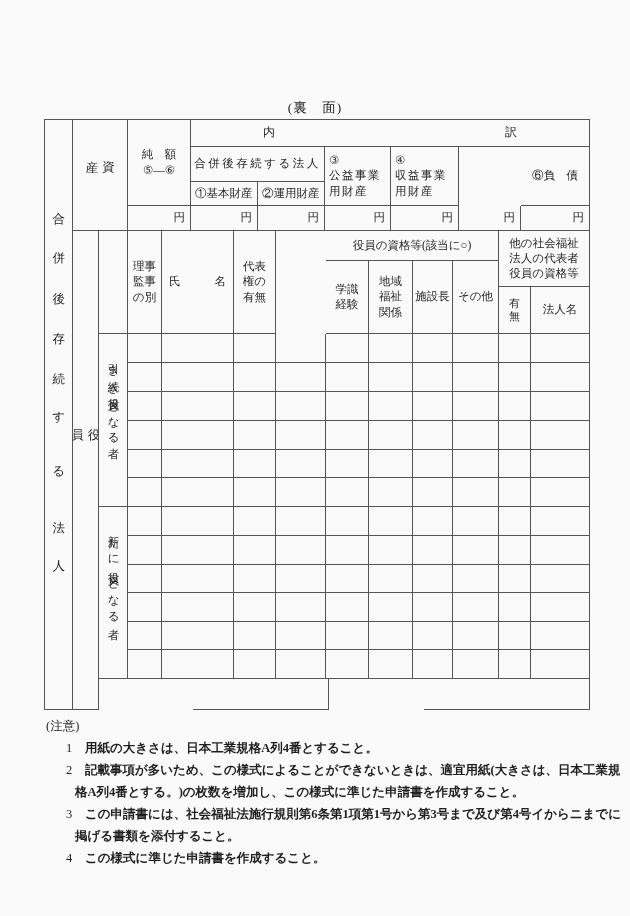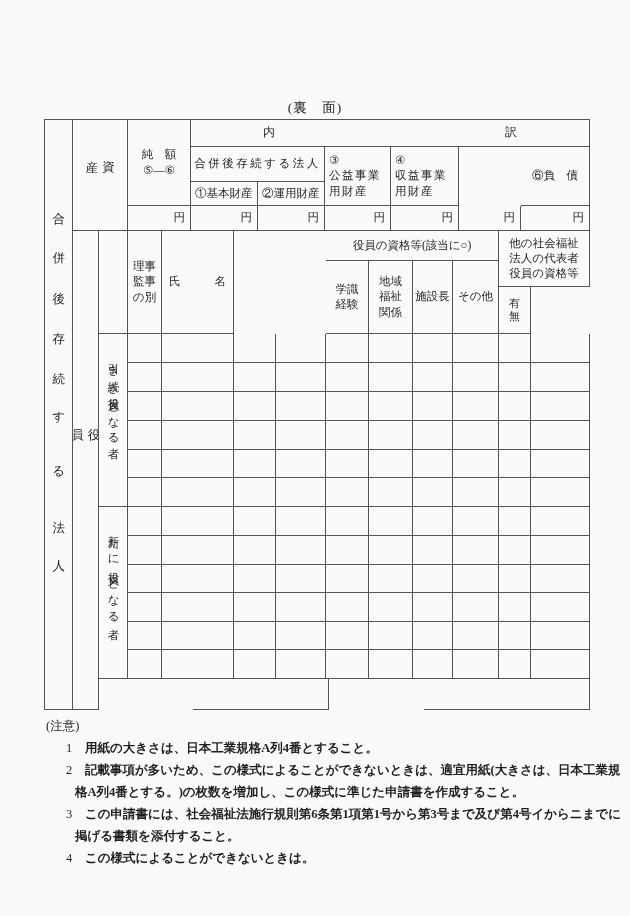--- a/index.html
+++ b/index.html
@@ -100,33 +100,37 @@
       <span class="v" style="font-size:12.5px;letter-spacing:217px;padding-top:114px">役員</span>
     </div>
     <div class="cell" style="left:54px;top:111px;width:29px;height:103px"></div>
     <div class="cell" style="left:83px;top:111px;width:34px;height:103px">理事
 監事
 の別</div>
     <div class="cell split" style="left:117px;top:111px;width:72px;height:103px;padding:0 7px">
       <span>氏</span>
       <span>名</span>
     </div>
+    <div class="cell" style="left:189px;top:111px;width:42px;height:103px">代表
+権の
+有無</div>
     <div class="cell" style="left:281px;top:111px;width:173px;height:30px">役員の資格等(該当に○)</div>
     <div class="cell" style="left:281px;top:141px;width:43px;height:73px">学識
 経験</div>
     <div class="cell" style="left:324px;top:141px;width:44px;height:73px">地域
 福祉
 関係</div>
     <div class="cell" style="left:368px;top:141px;width:40px;height:73px">施設長</div>
     <div class="cell" style="left:408px;top:141px;width:46px;height:73px">その他</div>
     <div class="cell" style="left:454px;top:111px;width:91px;height:56px">他の社会福祉
 法人の代表者
 役員の資格等</div>
     <div class="cell" style="left:454px;top:167px;width:32px;height:47px;font-size:11px;line-height:1.15">有
 無</div>
+    <div class="cell" style="left:486px;top:167px;width:59px;height:47px">法人名</div>
 
     <div class="cell vcell" style="left:54px;top:214px;width:29px;height:173px">
       <span class="v" style="font-size:11.5px;letter-spacing:2px;padding-top:21px">引き続き役員となる者</span>
     </div>
     <div class="cell vcell" style="left:54px;top:387px;width:29px;height:172px">
       <span class="v" style="font-size:11.5px;letter-spacing:3.5px;padding-top:19px">新たに役員となる者</span>
     </div>
 
     <div class="cell" style="left:148px;top:559px;width:136px;height:31px"></div>
     <div class="cell" style="left:379px;top:559px;width:166px;height:31px"></div>
@@ -266,17 +270,17 @@
       <span class="txt">記載事項が多いため、この様式によることができないときは、適宜用紙(大きさは、日本工業規
 格A列4番とする。)の枚数を増加し、この様式に準じた申請書を作成すること。</span>
     </div>
     <div class="note">
       <span class="num">3</span>
       <span class="txt">この申請書には、社会福祉法施行規則第6条第1項第1号から第3号まで及び第4号イからニまでに
 掲げる書類を添付すること。</span>
     </div>
     <div class="note">
       <span class="num">4</span>
-      <span class="txt">この様式によることができないときは。</span>
+      <span class="txt">この様式に準じた申請書を作成すること。</span>
     </div>
   </div>
 
 </div>
 
 </body></html>

